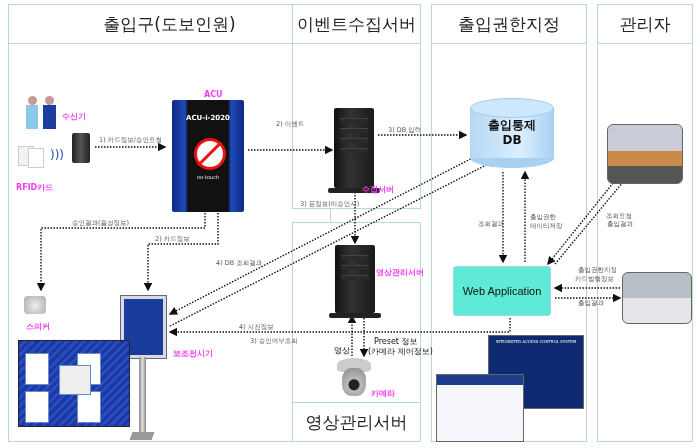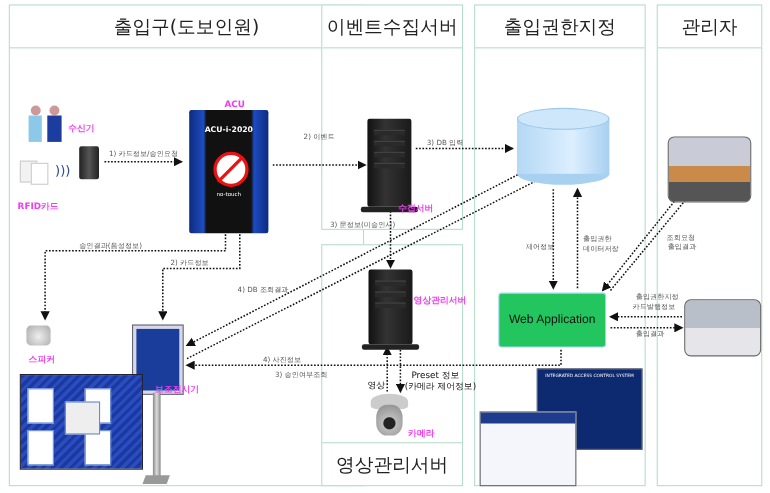--- a/index.html
+++ b/index.html
@@ -15,21 +15,21 @@
   .acu{position:absolute;left:172px;top:100px;width:72px;height:112px;background:linear-gradient(90deg,#0d2a80,#1e4cc0 18%,#111 22%,#111 78%,#1e4cc0 82%,#0d2a80);border-radius:2px;}
   .acu .t{position:absolute;top:14px;left:0;right:0;text-align:center;font-size:7px;font-weight:bold;color:#fff;}
   .acu .sign{position:absolute;left:22px;top:38px;width:26px;height:26px;border:3px solid #e11;border-radius:50%;background:#fff;}
   .acu .sign:after{content:"";position:absolute;left:11px;top:-3px;width:3px;height:32px;background:#e11;transform:rotate(45deg);}
   .acu .nt{position:absolute;top:74px;left:0;right:0;text-align:center;font-size:5px;color:#fff;}
   .db{position:absolute;left:470px;top:98px;width:84px;height:70px;}
   .db .body{position:absolute;left:0;top:10px;width:84px;height:50px;background:linear-gradient(90deg,#b4d8f4,#dcefff 60%,#a8d0f0);}
   .db .top{position:absolute;left:0;top:0;width:84px;height:20px;border-radius:50%;background:#cfe7fb;border:1px solid #9cc8ea;box-sizing:border-box;}
   .db .bot{position:absolute;left:0;top:50px;width:84px;height:20px;border-radius:50%;background:#a8d0f0;}
   .db .txt{position:absolute;left:0;right:0;top:20px;text-align:center;font-size:12px;font-weight:bold;color:#111;line-height:15px;}
-  .webapp{position:absolute;left:453px;top:266px;width:98px;height:50px;background:#22c55e;border:1px solid #a7d3f3;border-radius:3px;box-sizing:border-box;display:flex;align-items:center;justify-content:center;font-size:11px;color:#111;font-family:"Liberation Sans",sans-serif;}
+  .webapp{position:absolute;left:453px;top:266px;width:98px;height:50px;background:#5eead4;border:1px solid #a7d3f3;border-radius:3px;box-sizing:border-box;display:flex;align-items:center;justify-content:center;font-size:11px;color:#111;font-family:"Liberation Sans",sans-serif;}
   .photo{position:absolute;border-radius:6px;overflow:hidden;border:1px solid #666;}
   .kiosk{position:absolute;left:120px;top:295px;width:45px;height:62px;background:#d8d8e8;border:1px solid #667;}
   .kiosk .scr{position:absolute;left:3px;top:3px;right:3px;bottom:3px;background:#1a3c9a;}
   .pole{position:absolute;left:139px;top:357px;width:7px;height:80px;background:linear-gradient(90deg,#888,#ddd,#888);}
   .polebase{position:absolute;left:131px;top:432px;width:22px;height:8px;background:#999;transform:skewX(-20deg);}
   .bigscr{position:absolute;left:18px;top:340px;width:110px;height:85px;background:repeating-linear-gradient(135deg,#1b3aa0 0 3px,#2a4cc0 3px 6px);border:1px solid #223;}
   .bigscr .w{position:absolute;background:#fff;border:1px solid #6a8ad0;}
   .speaker{position:absolute;left:24px;top:296px;width:22px;height:18px;background:radial-gradient(circle at 50% 55%,#eee,#aaa);border-radius:4px;}
   .reader{position:absolute;left:72px;top:133px;width:18px;height:30px;background:linear-gradient(90deg,#222,#555,#222);border-radius:2px;}
   .camera{position:absolute;left:337px;top:358px;width:34px;height:40px;}
@@ -110,21 +110,21 @@
 <div class="lbl" style="left:155px;top:235px;">2) 카드정보</div>
 
 <div class="speaker"></div>
 <div class="mag" style="left:26px;top:321px;">스피커</div>
 
 <div class="kiosk">
     <div class="scr"></div>
   </div>
 <div class="pole"></div>
 <div class="polebase"></div>
-<div class="mag" style="left:141px;top:348px;">보조전시기</div>
+<div class="mag" style="left:173px;top:348px;">보조전시기</div>
 
 <div class="bigscr">
   <div class="w" style="left:6px;top:12px;width:22px;height:30px;"></div>
   <div class="w" style="left:58px;top:12px;width:22px;height:30px;"></div>
   <div class="w" style="left:6px;top:50px;width:22px;height:30px;"></div>
   <div class="w" style="left:58px;top:50px;width:22px;height:30px;"></div>
   <div class="w" style="left:40px;top:24px;width:30px;height:28px;background:#eee;"></div>
 </div>
 
 <div class="lbl" style="left:216px;top:259px;">4) DB 조회결과</div>
@@ -156,22 +156,23 @@
 <div class="camera">
     <div class="dome"></div>
     <div class="ball"></div>
   </div>
 <div class="mag" style="left:371px;top:388px;">카메라</div>
 
 <div class="db">
   <div class="bot"></div>
     <div class="body"></div>
     <div class="top"></div>
+  <div class="txt"><span>출입통제</span><br><span>DB</span></div>
 </div>
-<div class="lbl" style="left:478px;top:220px;">제어정보</div>
+<div class="lbl" style="left:478px;top:220px;">조회결과</div>
 <div class="lbl" style="left:530px;top:213px;">출입권한</div>
 <div class="lbl" style="left:530px;top:222px;">데이터저장</div>
 <div class="webapp">Web Application</div>
 <div class="webshot" style="left:488px;top:335px;width:94px;height:72px;">
   <div style="font-size:4px;color:#fff;text-align:center;margin-top:3px;">INTEGRATED ACCESS CONTROL SYSTEM</div>
 </div>
 <div class="webshot" style="left:436px;top:374px;width:86px;height:66px;background:#f4f6fb;">
   <div style="height:10px;background:#1e3c8c;"></div>
 </div>
 

